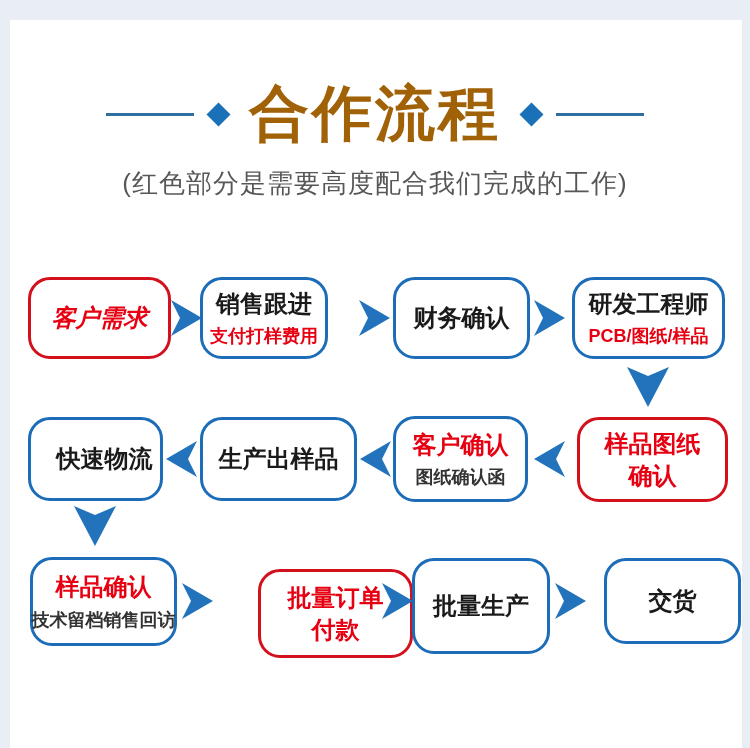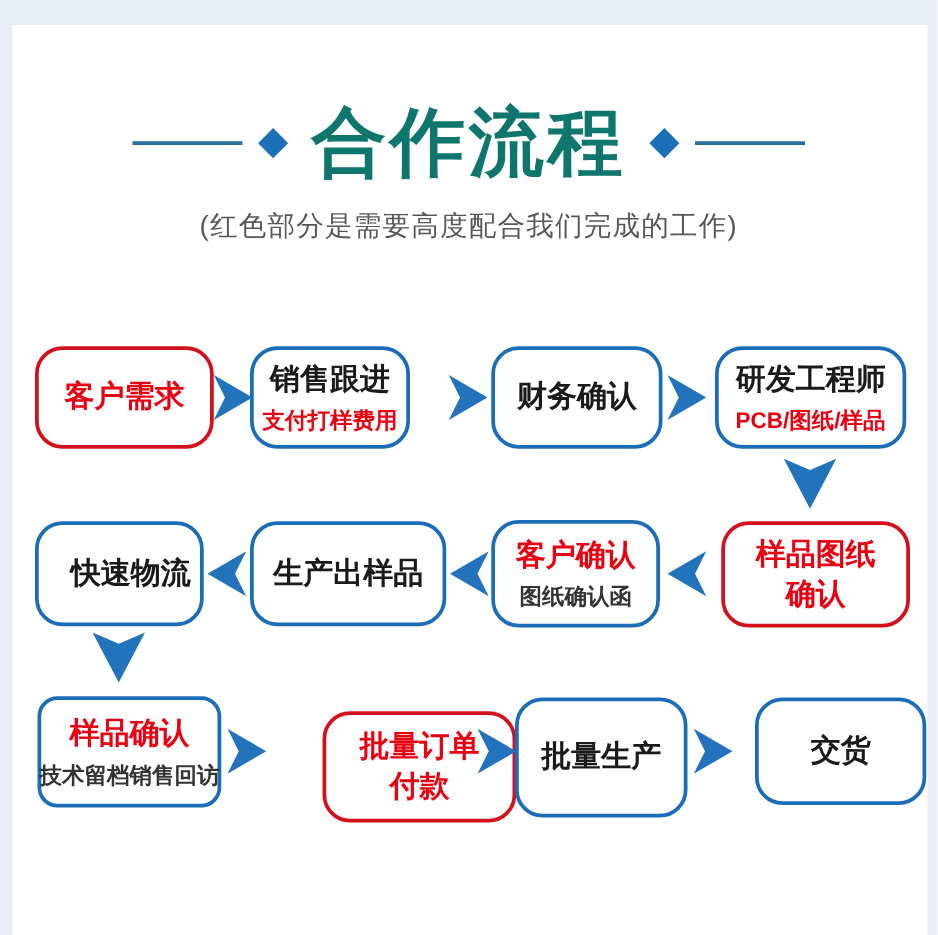--- a/index.html
+++ b/index.html
@@ -19,52 +19,52 @@
     position:absolute;left:0;top:78px;width:750px;
     display:flex;align-items:center;justify-content:center;
   }
   .decor-line{width:88px;height:3px;background:#2f6f9f;}
   .decor-diamond{
     width:17px;height:17px;background:#1a71b8;transform:rotate(45deg);
     margin:0 16px;flex:0 0 auto;
   }
   .page-title{
     margin:0 6px;font-size:60px;line-height:1.2;font-weight:900;
-    color:#0f766e;letter-spacing:3px;white-space:nowrap;
+    color:#a16207;letter-spacing:3px;white-space:nowrap;
   }
   .subtitle{
     position:absolute;left:0;top:166px;width:750px;text-align:center;
-    font-size:22px;color:#575757;letter-spacing:1px;
+    font-size:26px;color:#575757;letter-spacing:1px;
   }
 
   
   .node{
     position:absolute;background:#fff;border-radius:22px;
     display:flex;flex-direction:column;align-items:center;justify-content:center;
     text-align:center;box-sizing:border-box;padding:4px 6px;
   }
   .node.blue{border:3px solid #1c6cb8;}
   .node.red{border:3px solid #d3111d;}
   .nt{font-size:24px;font-weight:bold;color:#1a1a1a;white-space:pre-line;line-height:1.3;}
   .nt.red-text{color:#e60012;}
   .ns{font-size:18px;color:#333333;margin-top:5px;white-space:nowrap;font-weight:bold;}
   .ns.red-text{color:#e60012;}
 
   
-  .n1{left:28px;top:277px;width:143px;height:82px;}
+  .n1{left:28px;top:277px;width:143px;height:82px;font-style:italic;}
   .n2{left:200px;top:277px;width:128px;height:82px;}
   .n3{left:393px;top:277px;width:137px;height:82px;}
   .n4{left:572px;top:277px;width:153px;height:82px;}
   
   .n5{left:577px;top:417px;width:151px;height:85px;}
   .n6{left:393px;top:416px;width:135px;height:86px;}
   .n7{left:200px;top:417px;width:157px;height:84px;}
   .n8{left:28px;top:417px;width:135px;height:84px;padding-left:24px;}
   
-  .n9{left:30px;top:557px;width:147px;height:89px;border-radius:16px;}
+  .n9{left:30px;top:557px;width:147px;height:89px;}
   .n10{left:220px;top:569px;width:155px;height:89px;margin-left:38px;}
   .n11{left:412px;top:558px;width:138px;height:96px;}
   .n12{left:604px;top:558px;width:137px;height:86px;}
 
   
   .arrow{position:absolute;}
   .a1{left:171px;top:300px;} .a2{left:359px;top:300px;} .a3{left:534px;top:300px;}
   .d1{left:627px;top:367px;}
   .la1{left:534px;top:441px;} .la2{left:360px;top:441px;} .la3{left:166px;top:441px;}
   .d2{left:74px;top:506px;}

